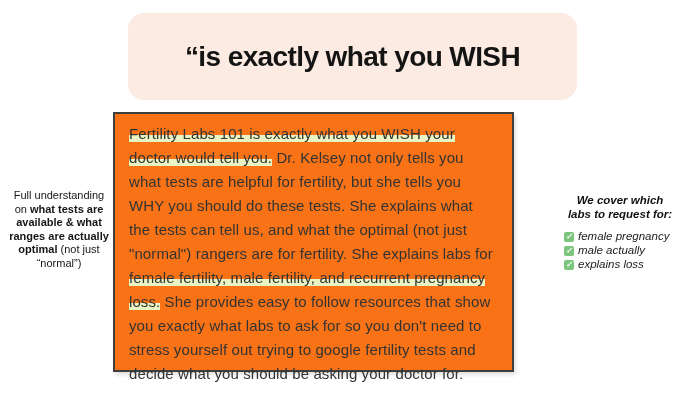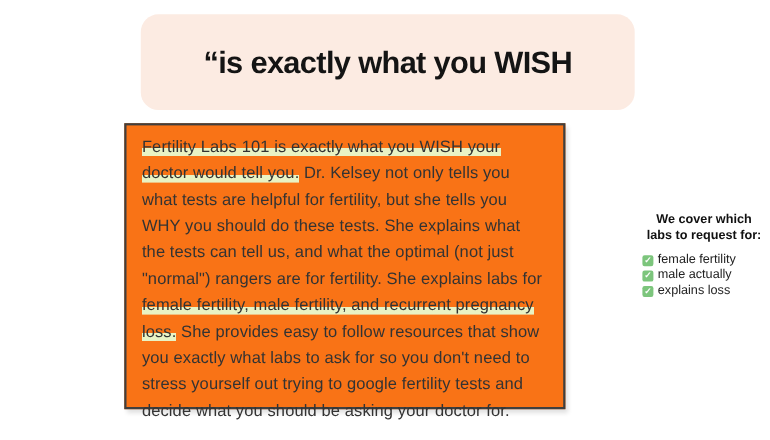--- a/index.html
+++ b/index.html
@@ -61,23 +61,24 @@
     left: 7px; top: 189px;
     width: 104px;
     text-align: center;
     font-size: 11px;
     line-height: 13.5px;
     color: #161616;
   }
   .left-note .b { font-weight: bold; }
   .right-note {
     position: absolute;
-    left: 584px; top: 193px;
+    left: 564px; top: 193px;
     width: 112px;
     color: #111111;
+    font-style: italic;
   }
   .right-heading {
     font-size: 11.5px;
     font-weight: bold;
     text-align: center;
     line-height: 14px;
   }
   .checklist {
     margin-top: 9px;
     display: flex;
@@ -106,31 +107,34 @@
 </style>
 </head>
 <body>
 
 <div class="page">
 
   <div class="header-banner">
     <div class="quote-line">“is exactly what you WISH</div>
   </div>
 
+  <aside class="left-note">
+    <p class="left-note-text"><span>Full understanding on </span><span class="b">what tests are available &amp; what ranges are actually optimal</span><span> (not just “normal”)</span></p>
+  </aside>
 
   <div class="review-box">
     <p class="review-paragraph"><span class="hl">Fertility Labs 101 is exactly what you WISH your doctor would tell you.</span><span> Dr. Kelsey not only tells you what tests are helpful for fertility, but she tells you WHY you should do these tests. She explains what the tests can tell us, and what the optimal (not just "normal") rangers are for fertility. She explains labs for </span><span class="hl">female fertility, male fertility, and recurrent pregnancy loss.</span><span> She provides easy to follow resources that show you exactly what labs to ask for so you don't need to stress yourself out trying to google fertility tests and decide what you should be asking your doctor for.</span></p>
   </div>
 
   <aside class="right-note">
     <div class="right-heading">We cover which labs to request for:</div>
     <div class="checklist">
         <div class="check-row">
           <span class="checkbox">✓</span>
-          <span class="check-label">female fertility</span>
+          <span class="check-label">female pregnancy</span>
         </div>
         <div class="check-row">
           <span class="checkbox">✓</span>
           <span class="check-label">male actually</span>
         </div>
         <div class="check-row">
           <span class="checkbox">✓</span>
           <span class="check-label">explains loss</span>
         </div>
       </div>

